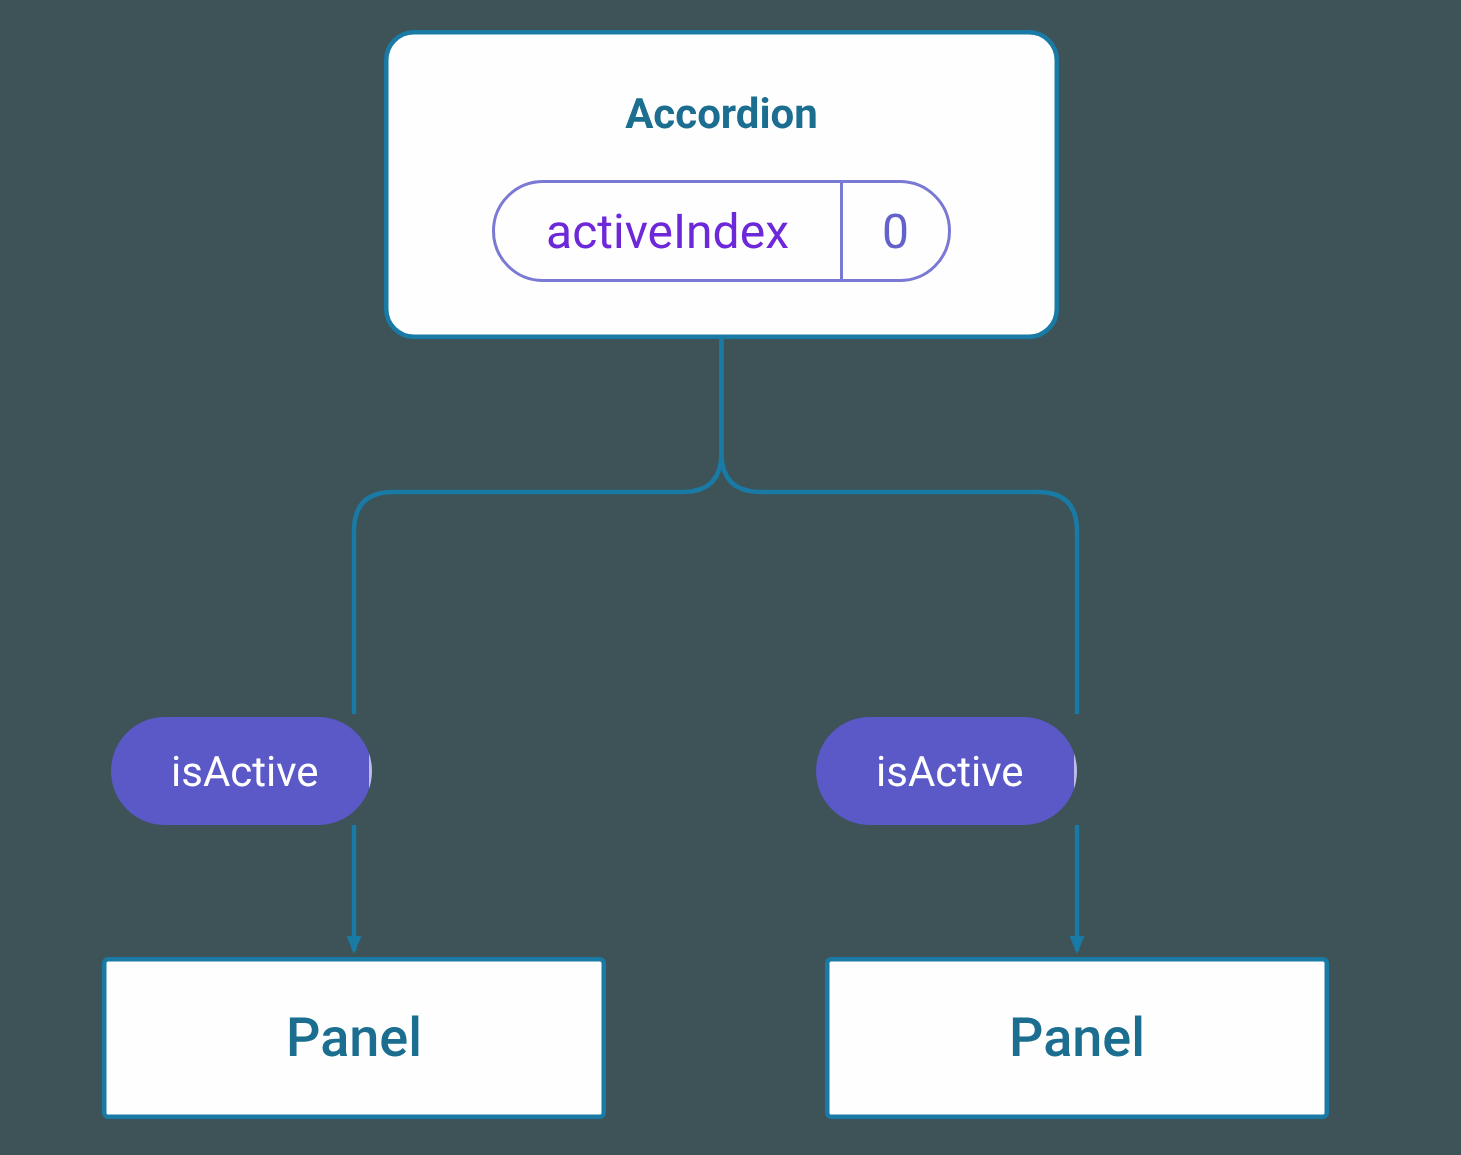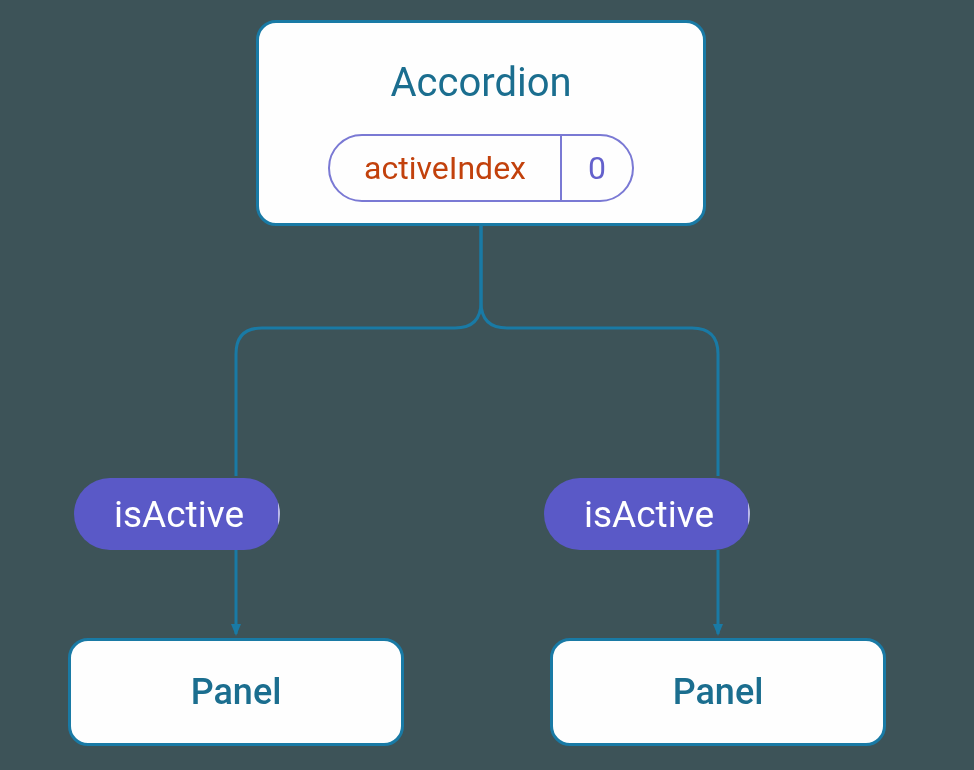--- a/index.html
+++ b/index.html
@@ -29,34 +29,34 @@
       border: 3px solid #197aa5;
       border-radius: 20px;
       display: flex;
       flex-direction: column;
       align-items: center;
       padding-top: 36px;
       gap: 28px;
     }
     .accordion-title {
       color: #1b6e8f;
-      font-size: 40px;
-      font-weight: 400;
+      font-size: 28px;
+      font-weight: 700;
     }
     .state-pill {
       display: inline-flex;
       align-items: stretch;
       border: 2px solid #7a79d4;
       border-radius: 999px;
       background: #fefefe;
       overflow: hidden;
       height: 68px;
     }
     .state-pill .label {
-      color: #c2410c;
+      color: #6d28d9;
       font-size: 32px;
       font-weight: 400;
       padding: 0 34px;
       display: flex;
       align-items: center;
       border-right: 2px solid #7a79d4;
     }
     .state-pill .value {
       color: #6461cc;
       font-size: 32px;
@@ -69,21 +69,21 @@
       position: absolute;
       display: inline-flex;
       align-items: stretch;
       background: #5a59c7;
       border-radius: 999px;
       overflow: hidden;
       height: 72px;
     }
     .prop-pill .label {
       color: #ffffff;
-      font-size: 37px;
+      font-size: 28px;
       font-weight: 400;
       padding: 0 34px 0 40px;
       display: flex;
       align-items: center;
       border-right: 2px solid rgba(255,255,255,0.6);
     }
     .prop-pill .value {
       color: #ffffff;
       font-size: 33px;
       font-weight: 400;
@@ -98,21 +98,21 @@
     .prop-right {
       left: 544px;
       top: 478px;
     }
     .panel-box {
       position: absolute;
       width: 336px;
       height: 108px;
       background: #fefefe;
       border: 3px solid #197aa5;
-      border-radius: 20px;
+      border-radius: 4px;
       display: flex;
       align-items: center;
       justify-content: center;
     }
     .panel-left {
       left: 68px;
       top: 638px;
     }
     .panel-right {
       left: 550px;

